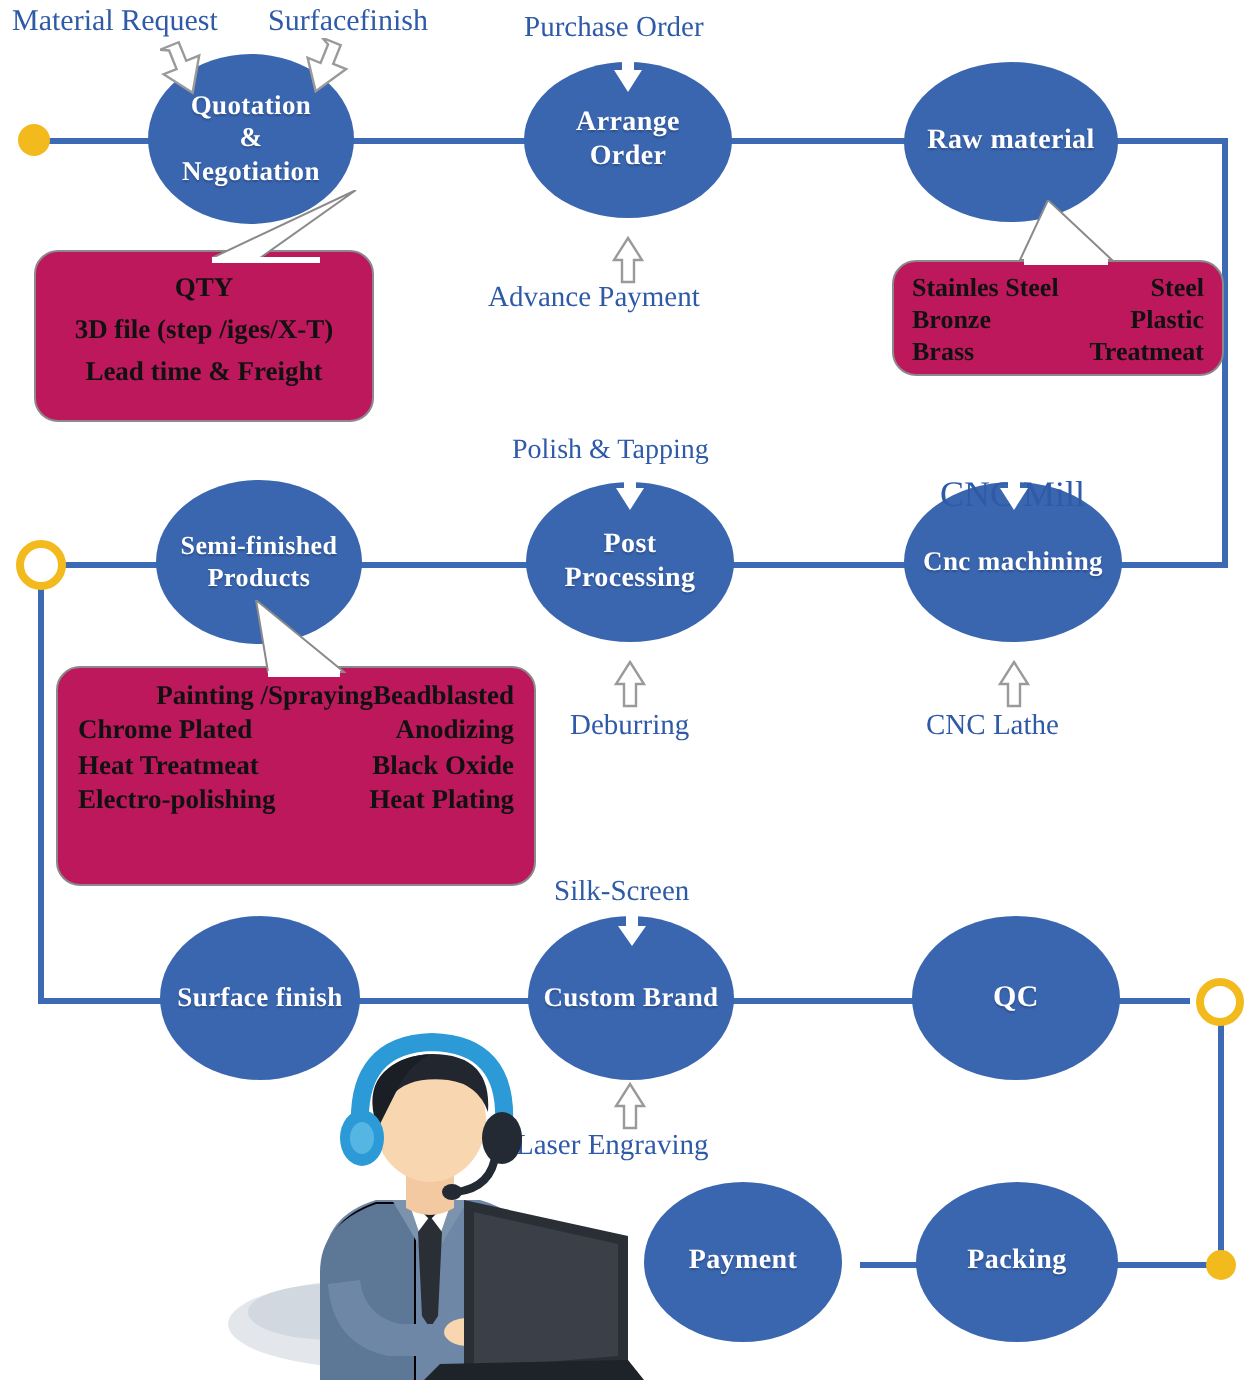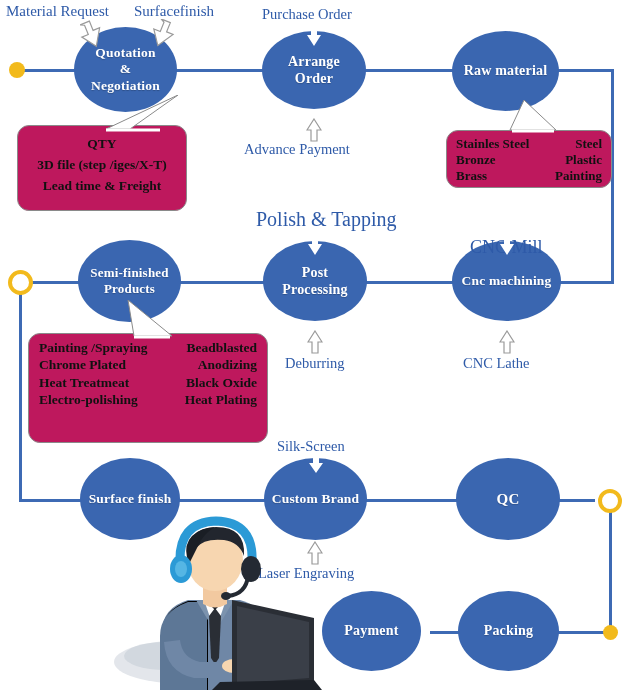--- a/index.html
+++ b/index.html
@@ -140,21 +140,21 @@
 
   <div class="node" style="left:458px;top:591px;width:101px;height:80px;font-size:14px;">
     <span>Packing</span>
   </div>
 
   <div class="lbl" style="left:6px;top:3px;font-size:15px;">Material Request</div>
   <div class="lbl" style="left:134px;top:3px;font-size:15px;">Surfacefinish</div>
   <div class="lbl" style="left:262px;top:6px;font-size:14.5px;">Purchase Order</div>
   <div class="lbl" style="left:244px;top:141px;font-size:14.5px;">Advance  Payment</div>
 
-  <div class="lbl" style="left:256px;top:208px;font-size:20px;">Polish &amp; Tapping</div>
+  <div class="lbl" style="left:256px;top:218px;font-size:14px;">Polish &amp; Tapping</div>
   <div class="lbl" style="left:285px;top:355px;font-size:14.5px;">Deburring</div>
   <div class="lbl" style="left:470px;top:217px;font-size:18px;margin-top:20px;">CNC  Mill</div>
   <div class="lbl" style="left:463px;top:355px;font-size:14.5px;">CNC  Lathe</div>
 
   <div class="lbl" style="left:277px;top:438px;font-size:14.5px;">Silk-Screen</div>
   <div class="lbl" style="left:258px;top:565px;font-size:14.5px;">Laser Engraving</div>
 
   <svg class="arrow" style="left:80px;top:19px;width:28px;height:32px;" viewBox="0 0 28 32">
     <polygon points="4,2 14,2 14,12 21,12 11,28 1,14 8,14 8,4" transform="rotate(-22 12 14)" fill="#ffffff" stroke="#9a9a9a" stroke-width="1.2"></polygon>
   </svg>
@@ -223,28 +223,28 @@
       <div class="co-line">
         <span>Stainles Steel</span>
         <span>Steel</span>
       </div>
       <div class="co-line">
         <span>Bronze</span>
         <span>Plastic</span>
       </div>
       <div class="co-line">
         <span>Brass</span>
-        <span>Painting</span>
+        <span>Treatmeat</span>
       </div>
     </div>
   </div>
 
   <div class="callout" style="left:28px;top:333px;width:240px;height:110px;padding:4px 10px;font-size:13.5px;">
     <div class="rows">
-      <div class="co-line" style="margin:1.5px 0;">
+      <div class="co-line" style="margin:1.5px 0;justify-content:flex-end;">
         <span>Painting /Spraying</span>
         <span>Beadblasted</span>
       </div>
       <div class="co-line" style="margin:1.5px 0;">
         <span>Chrome Plated</span>
         <span>Anodizing</span>
       </div>
       <div class="co-line" style="margin:1.5px 0;">
         <span>Heat Treatmeat</span>
         <span>Black Oxide</span>

